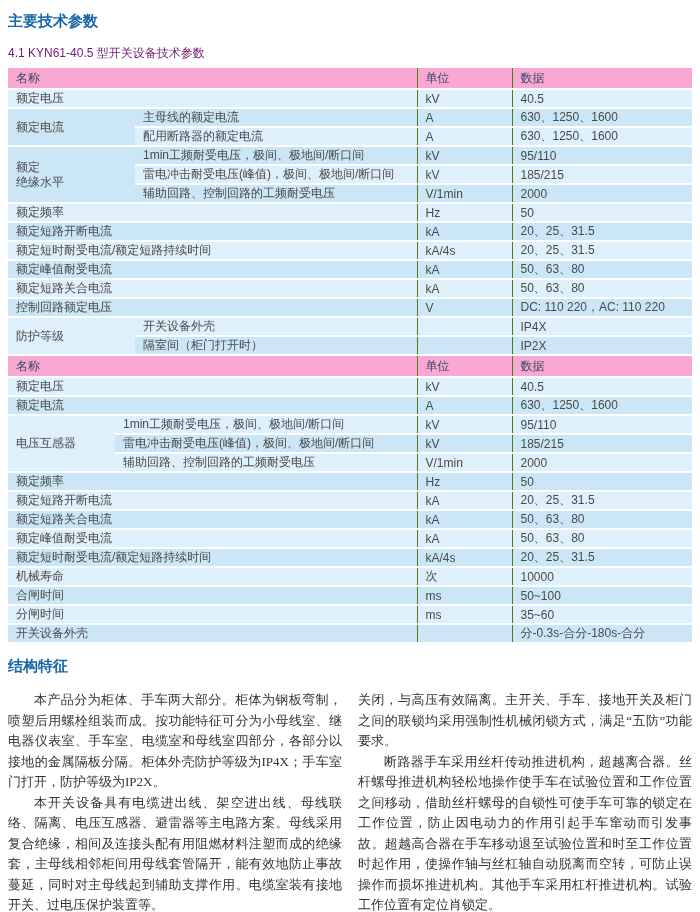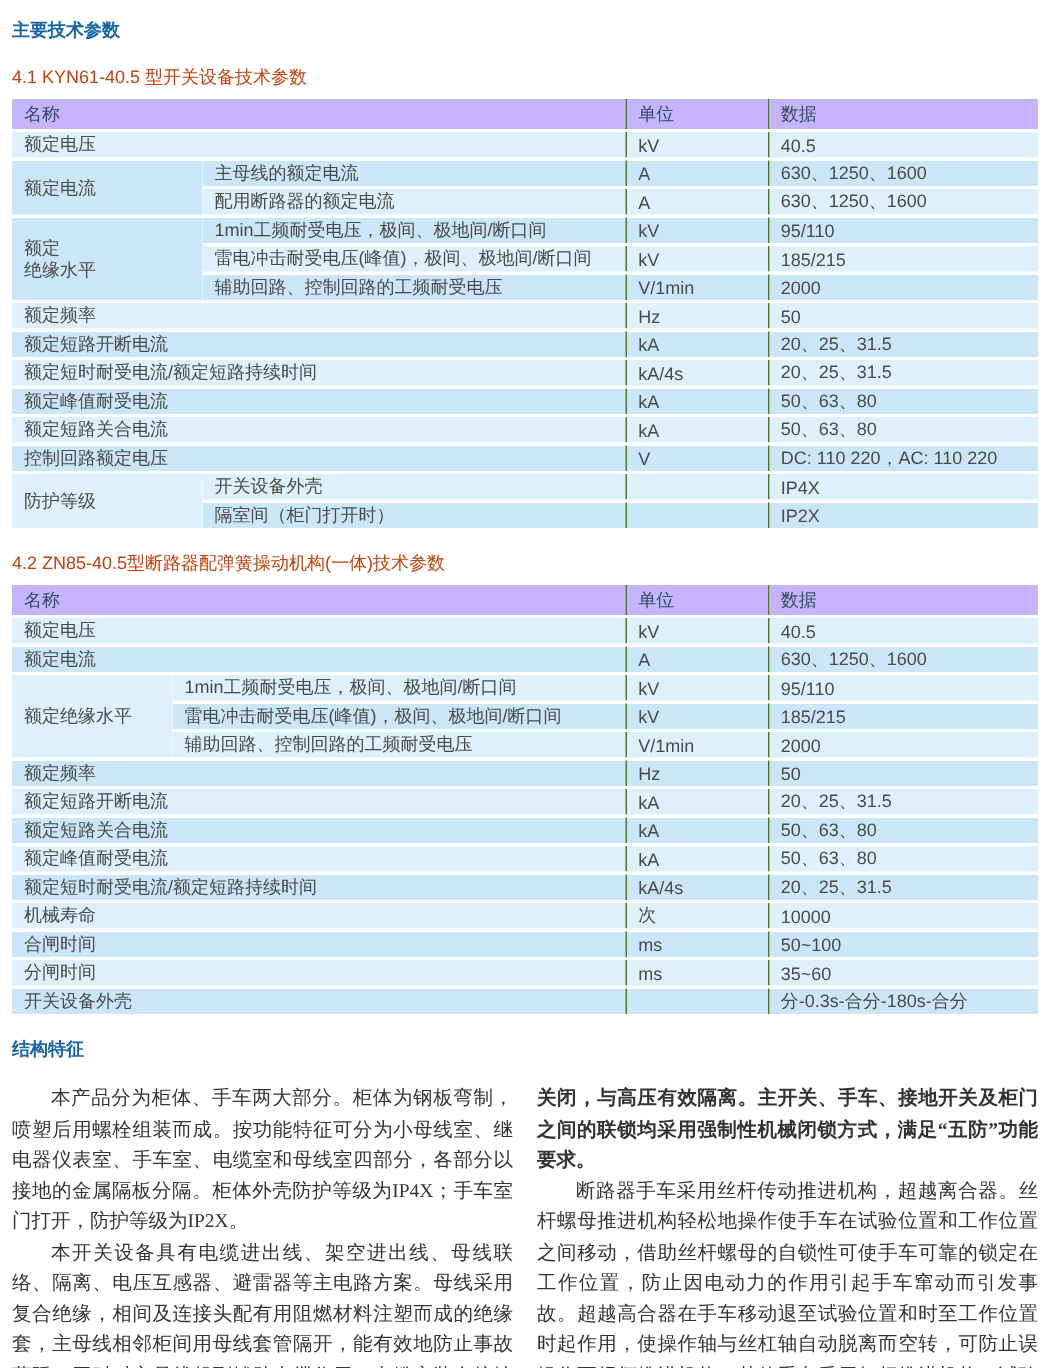--- a/index.html
+++ b/index.html
@@ -1,43 +1,43 @@
 <!DOCTYPE html>
 <html><head>
 <meta charset="utf-8">
 <style>
   html,body{margin:0;padding:0;background:#ffffff;}
   body{width:700px;height:912px;overflow:hidden;font-family:"Liberation Sans",sans-serif;}
   .page{padding:8px 8px 0 8px;width:684px;}
 
-  .section-title{font-size:12px;font-weight:bold;color:#1565a8;margin:4px 0 14px 0;
+  .section-title{font-size:15px;font-weight:bold;color:#1565a8;margin:4px 0 14px 0;
                  font-family:"Liberation Sans",sans-serif;}
-  .table-caption{font-size:12px;color:#c2410c;margin:0 0 6px 0;}
+  .table-caption{font-size:12px;color:#701a75;margin:0 0 6px 0;}
 
   table.params{width:684px;border-collapse:collapse;table-layout:fixed;}
   table.params td{font-size:12px;color:#4a4a4a;height:16.5px;padding:0 8px;
                   border-bottom:2px solid #ffffff;overflow:hidden;white-space:nowrap;
                   vertical-align:middle;}
-  table.params thead td{background:#c4b5fd;color:#344a5e;height:20px;}
+  table.params thead td{background:#f9a8d4;color:#344a5e;height:20px;}
   table.params tbody tr:nth-child(odd){background:#def0fb;}
   table.params tbody tr:nth-child(even){background:#cbe7f7;}
   td.unit,td.data{border-left:1px solid #4d7c0f;}
   td.group{vertical-align:middle;}
   .gl{display:block;line-height:15px;font-family:Liberation Serif, serif;}
   col.c-group1{width:127px;} col.c-group2{width:107px;}
   col.c-unit{width:95px;} col.c-data{width:180px;}
 
   .mt{margin-top:13px;}
 
   .features-cols{display:flex;gap:16px;margin-top:9px;
                  font-family:"Liberation Serif","DejaVu Serif",serif;
                  font-size:13px;line-height:20.5px;color:#333333;text-align:justify;}
   .features-col{flex:1;min-width:0;}
   .features-col p{margin:0;text-indent:2em;}
-  .features-col p.cont{text-indent:0;font-weight:bold;}
+  .features-col p.cont{text-indent:0;}
 </style>
 </head>
 <body>
 
 <div class="page">
 
   <h1 class="section-title">主要技术参数</h1>
 
   <p class="table-caption">4.1 KYN61-40.5 型开关设备技术参数</p>
 
@@ -128,21 +128,20 @@
         <td class="data">IP4X</td>
       </tr>
       <tr>
         <td>隔室间（柜门打开时）</td>
         <td class="unit"></td>
         <td class="data">IP2X</td>
       </tr>
     </tbody>
   </table>
 
-  <p class="table-caption mt">4.2 ZN85-40.5型断路器配弹簧操动机构(一体)技术参数</p>
 
   <table class="params">
     <colgroup>
         <col class="c-group2">
         <col>
         <col class="c-unit">
         <col class="c-data">
       </colgroup>
     <thead>
       <tr>
@@ -156,21 +155,21 @@
         <td colspan="2">额定电压</td>
         <td class="unit">kV</td>
         <td class="data">40.5</td>
       </tr>
       <tr>
         <td colspan="2">额定电流</td>
         <td class="unit">A</td>
         <td class="data">630、1250、1600</td>
       </tr>
       <tr>
-        <td class="group" rowspan="3">额定绝缘水平</td>
+        <td class="group" rowspan="3">电压互感器</td>
         <td>1min工频耐受电压，极间、极地间/断口间</td>
         <td class="unit">kV</td>
         <td class="data">95/110</td>
       </tr>
       <tr>
         <td>雷电冲击耐受电压(峰值)，极间、极地间/断口间</td>
         <td class="unit">kV</td>
         <td class="data">185/215</td>
       </tr>
       <tr>

